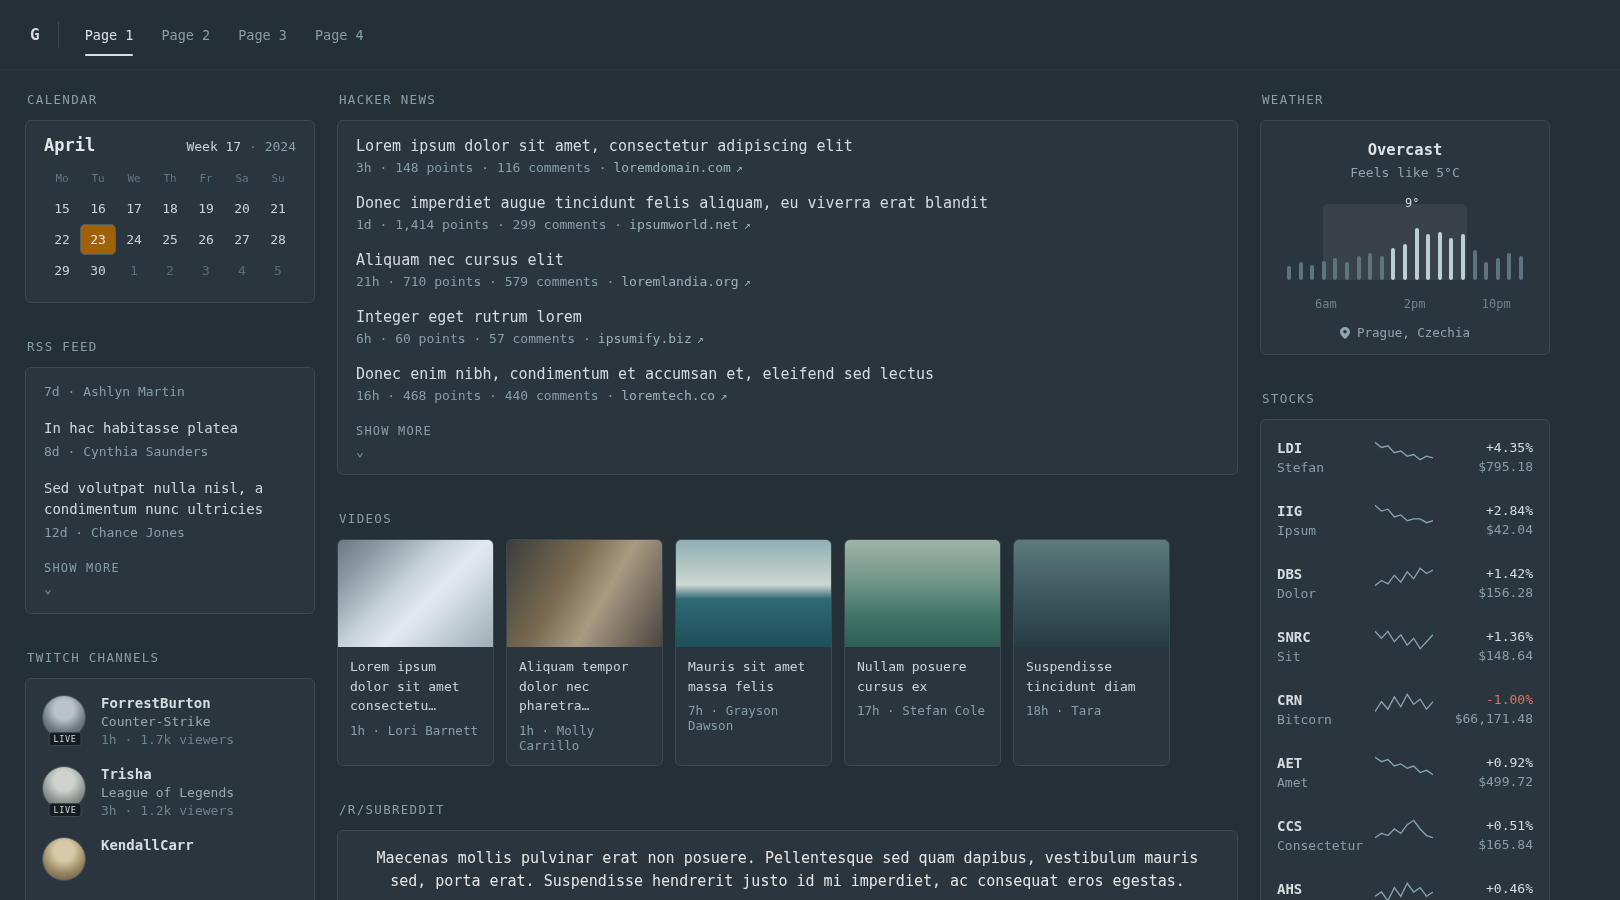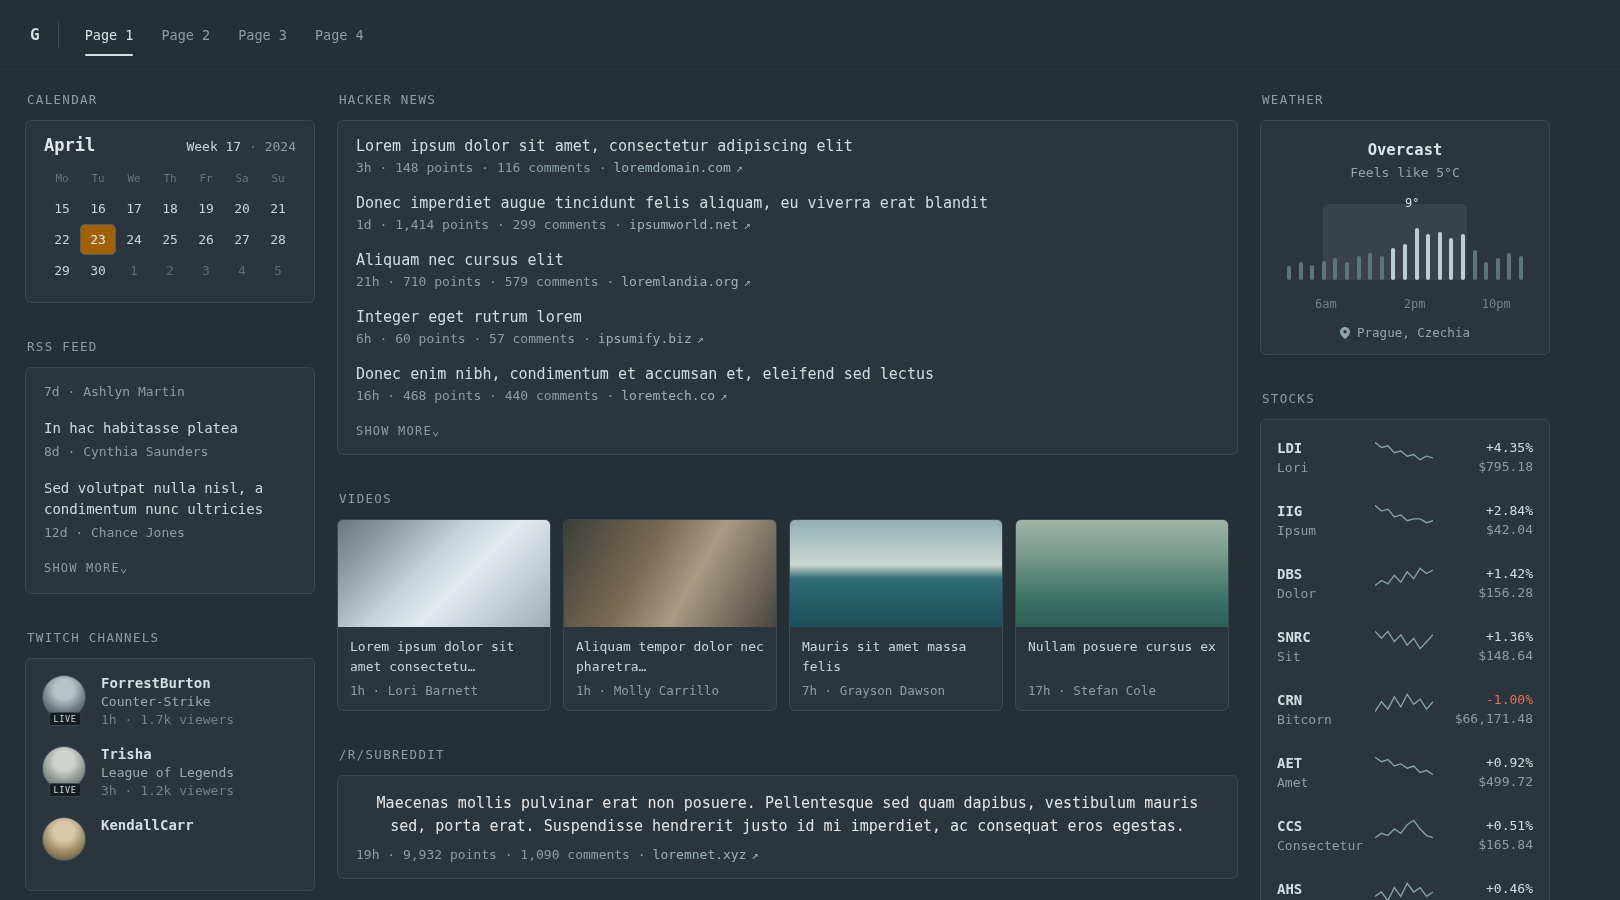--- a/index.html
+++ b/index.html
@@ -47,21 +47,21 @@
   .cal-dow{color:#64767f;font-size:11px;margin-bottom:5px;}
   .cal-dow span{height:20px;display:flex;align-items:center;justify-content:center;}
   .cal-day{height:31px;display:flex;align-items:center;justify-content:center;font-size:13px;color:#c9d3d8;border:1px solid transparent;border-radius:5px;}
   .cal-day.sel{background:#a16207;border-color:#4e5f68;color:#e4eaed;}
   .cal-day.mut{color:#5c6e77;}
   
   .rss-card{padding:16px 18px 10px;}
   .rss-item{margin-bottom:19px;}
   .rss-title{font-size:14px;line-height:1.5;color:#d2d9dd;margin-bottom:5px;cursor:pointer;}
   .rss-meta{font-size:13px;color:var(--dim);}
-  .show-more{background:none;border:none;font-family:inherit;color:var(--dim);font-size:12px;letter-spacing:1.2px;display:flex;align-items:flex-start;padding:2px 0 8px;cursor:pointer;}
+  .show-more{background:none;border:none;font-family:inherit;color:var(--dim);font-size:12px;letter-spacing:1.2px;display:flex;align-items:flex-start;gap:7px;padding:2px 0 8px;cursor:pointer;flex-direction:column;}
   .chev{font-size:13px;line-height:1;}
   
   .tw-card{padding:16px 16px 8px;}
   .tw-row{display:flex;margin-bottom:19px;cursor:pointer;}
   .tw-ava-wrap{position:relative;width:46px;height:46px;margin-right:13px;flex:0 0 auto;}
   .tw-ava{width:44px;height:44px;border-radius:50%;border:1px solid #46555d;}
   .ava-0{background:radial-gradient(circle at 50% 32%,#b9c2c6 0 28%,#6e7a80 62%,#3c474c 100%);}
   .ava-1{background:radial-gradient(circle at 50% 32%,#cfd3cd 0 28%,#8b9390 62%,#4a5458 100%);}
   .ava-2{background:radial-gradient(circle at 50% 32%,#d8c9a8 0 28%,#97865f 62%,#54493a 100%);}
   .tw-live{position:absolute;left:50%;bottom:-5px;transform:translateX(-50%);font-size:8.5px;letter-spacing:.6px;background:#151d21;color:#d0d7da;border:1px solid var(--border);border-radius:3px;padding:1px 4px;}
@@ -72,21 +72,21 @@
   .hn-card{padding:16px 18px 8px;}
   .hn-item{margin-bottom:19px;}
   .hn-title{font-size:15px;color:#d5dce0;margin-bottom:5px;cursor:pointer;}
   .meta-line{font-size:13px;color:var(--dim);}
   .meta-link{color:var(--link);margin-left:7px;cursor:pointer;}
   .meta-arrow{color:var(--link);margin-left:5px;font-size:12px;}
   .sr-card{padding:16px 18px;}
   .sr-text{font-size:15px;line-height:1.55;color:#e5e5e5;margin-bottom:8px;cursor:pointer;text-align:center;}
   
   .vrow{display:flex;gap:12px;overflow:hidden;}
-  .vcard{width:214px;flex:0 0 auto;background:var(--card);border:1px solid var(--border);border-radius:6px;overflow:hidden;cursor:pointer;}
+  .vcard{width:157px;flex:0 0 auto;background:var(--card);border:1px solid var(--border);border-radius:6px;overflow:hidden;cursor:pointer;}
   .vthumb{height:107px;width:100%;}
   .thumb-0{background:linear-gradient(135deg,#6b7880 0%,#8d9aa3 18%,#c7d2d9 42%,#e2eaef 58%,#9fadb6 100%);}
   .thumb-1{background:linear-gradient(120deg,#3a3f3a 0%,#7a6a52 38%,#a99a82 60%,#4a4540 100%);}
   .thumb-2{background:linear-gradient(180deg,#8fb0b4 0%,#cdd6d2 42%,#2e6b74 55%,#1d4f5a 100%);}
   .thumb-3{background:linear-gradient(180deg,#9fb4a6 0%,#6f9486 40%,#3f7568 70%,#2e5f55 100%);}
   .thumb-4{background:linear-gradient(180deg,#5d7a7c 0%,#39545a 58%,#243c42 100%);}
   .vbody{padding:10px 12px 12px;}
   .vtitle{font-size:13px;line-height:1.5;color:#ccd5da;min-height:39px;}
   .vmeta{font-size:12.5px;color:var(--dim);margin-top:7px;}
   
@@ -387,21 +387,21 @@
       </div>
     </section>
 
     <section>
       <h2 class="heading">STOCKS</h2>
       <div class="card stocks-card">
 
         <div class="stock">
           <div class="s-left">
             <div class="s-ticker">LDI</div>
-            <div class="s-name">Lori</div>
+            <div class="s-name">Stefan</div>
           </div>
           <svg class="s-spark" width="58" height="22" viewBox="0 0 60 22">
               <polyline points="0,2.0 6.666666666666666,7.4 13.333333333333332,5.6 20,12.8 26.666666666666664,11.0 33.333333333333336,16.4 40,14.6 46.666666666666664,20.0 53.33333333333333,16.4 60,18.2" fill="none" stroke="#87a4aa" stroke-width="1.4"></polyline>
             </svg>
           <div class="s-right">
             <div class="s-change">+4.35%</div>
             <div class="s-price">$795.18</div>
           </div>
         </div>
 

